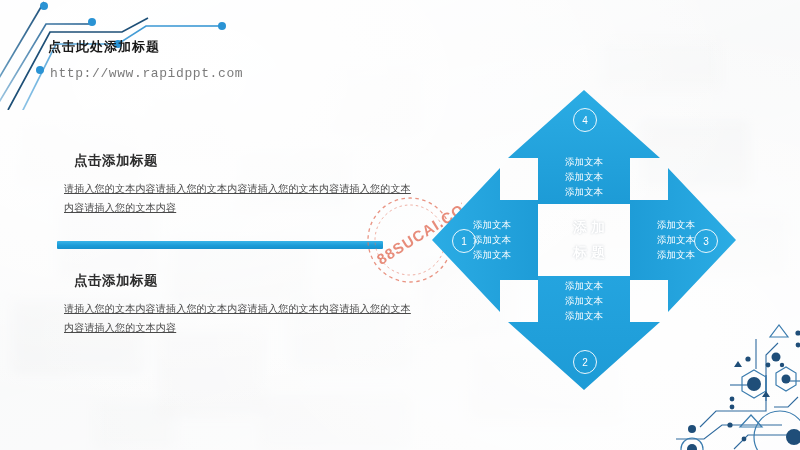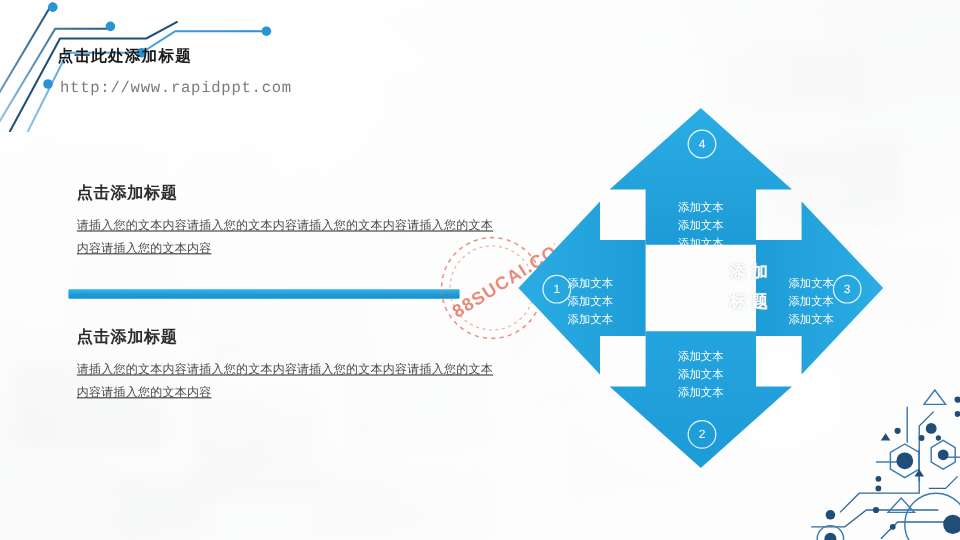--- a/index.html
+++ b/index.html
@@ -28,41 +28,41 @@
     font-family:"DejaVu Sans","Liberation Sans",sans-serif;
   }
   .page-url{
     position:absolute;left:50px;top:66px;
     font-size:13px;color:#7b7b7b;letter-spacing:.6px;
     font-family:Liberation Mono, monospace;
   }
 
   
   .txtblock{position:absolute;left:64px;width:352px;}
-  .tb-title{font-size:13.5px;font-weight:bold;color:#2d2d2d;margin:0 0 9px 0;letter-spacing:.5px;
+  .tb-title{font-size:13.5px;font-weight:bold;color:#2d2d2d;margin:0 0 9px 10px;letter-spacing:.5px;
     font-family:"DejaVu Sans","Liberation Sans",sans-serif;}
   .tb-body{font-size:10px;line-height:19px;color:#4a4a4a;margin:0;letter-spacing:.2px;
     font-family:"DejaVu Sans","Liberation Sans",sans-serif;text-decoration:underline;}
   .divider{position:absolute;left:57px;top:241px;width:326px;height:8px;
     background:linear-gradient(180deg,#38b3e8 0%,#1b9cd8 55%,#1690cd 100%);
     border-radius:1px;}
 
   
   .stamp{position:absolute;left:358px;top:188px;width:104px;height:104px;pointer-events:none;}
 
   
   .diagram{position:absolute;left:428px;top:82px;width:312px;height:316px;}
   .diagram svg{display:block;}
   .dg-label{
     position:absolute;color:#ffffff;font-size:9.5px;line-height:15px;text-align:center;
-    font-family:Liberation Sans, sans-serif;white-space:pre;margin-top:12px;
+    font-family:Liberation Sans, sans-serif;white-space:pre;
   }
   .dg-center{
     position:absolute;left:110px;top:122px;width:106px;height:72px;
-    display:flex;flex-direction:column;align-items:flex-end;justify-content:center;
+    display:flex;flex-direction:column;align-items:center;justify-content:center;
     color:#ffffff;font-size:14px;font-weight:bold;line-height:25px;letter-spacing:4px;
     text-shadow:0 0 2px rgba(160,170,178,.55);
     font-family:"DejaVu Sans","Liberation Sans",sans-serif;
   }
   .dg-num{
     position:absolute;width:22px;height:22px;border-radius:50%;
     border:1.4px solid rgba(255,255,255,.9);
     display:flex;align-items:center;justify-content:center;
     color:#ffffff;font-size:10px;
     font-family:"Liberation Sans",sans-serif;

